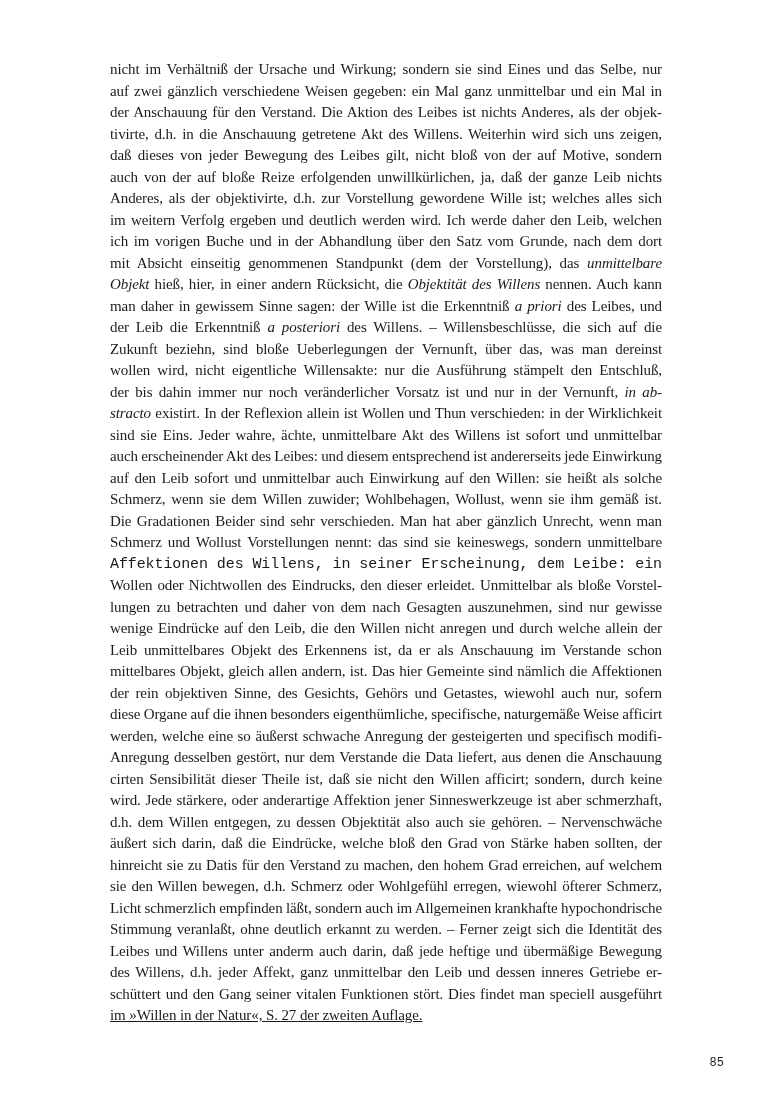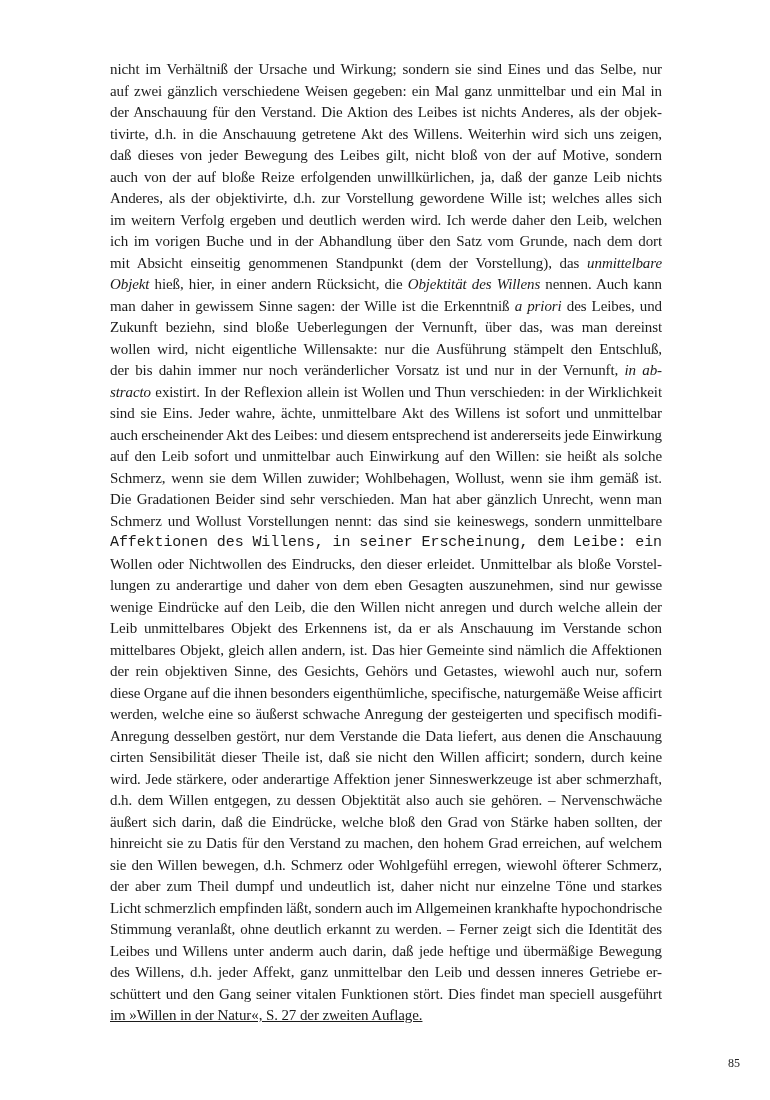--- a/index.html
+++ b/index.html
@@ -36,71 +36,71 @@
   .line.last {
     text-align-last: left;
     text-decoration: underline;
   }
   .line i {
     font-style: italic;
   }
   .page-number {
     position: absolute;
     top: 1036px;
-    right: 30px;
+    right: 46px;
     font-size: 12px;
     line-height: 16px;
     color: #222222;
-    font-family: Liberation Serif, serif;
+    font-family: Liberation Mono, monospace;
   }
 </style>
 </head>
 <body>
 
 <div class="page">
   <div class="text-block" id="text-block">
       <div class="line"><span>nicht im Verhältniß der Ursache und Wirkung; sondern sie sind Eines und das Selbe, nur</span></div>
       <div class="line"><span>auf zwei gänzlich verschiedene Weisen gegeben: ein Mal ganz unmittelbar und ein Mal in</span></div>
       <div class="line"><span>der Anschauung für den Verstand. Die Aktion des Leibes ist nichts Anderes, als der objek-</span></div>
       <div class="line"><span>tivirte, d.h. in die Anschauung getretene Akt des Willens. Weiterhin wird sich uns zeigen,</span></div>
       <div class="line"><span>daß dieses von jeder Bewegung des Leibes gilt, nicht bloß von der auf Motive, sondern</span></div>
       <div class="line"><span>auch von der auf bloße Reize erfolgenden unwillkürlichen, ja, daß der ganze Leib nichts</span></div>
       <div class="line"><span>Anderes, als der objektivirte, d.h. zur Vorstellung gewordene Wille ist; welches alles sich</span></div>
       <div class="line"><span>im weitern Verfolg ergeben und deutlich werden wird. Ich werde daher den Leib, welchen</span></div>
       <div class="line"><span>ich im vorigen Buche und in der Abhandlung über den Satz vom Grunde, nach dem dort</span></div>
       <div class="line"><span>mit Absicht einseitig genommenen Standpunkt (dem der Vorstellung), das </span><i>unmittelbare</i></div>
       <div class="line"><i>Objekt</i><span> hieß, hier, in einer andern Rücksicht, die </span><i>Objektität des Willens</i><span> nennen. Auch kann</span></div>
       <div class="line"><span>man daher in gewissem Sinne sagen: der Wille ist die Erkenntniß </span><i>a priori</i><span> des Leibes, und</span></div>
+      <div class="line"><span>der Leib die Erkenntniß </span><i>a posteriori</i><span> des Willens. – Willensbeschlüsse, die sich auf die</span></div>
       <div class="line"><span>Zukunft beziehn, sind bloße Ueberlegungen der Vernunft, über das, was man dereinst</span></div>
       <div class="line"><span>wollen wird, nicht eigentliche Willensakte: nur die Ausführung stämpelt den Entschluß,</span></div>
       <div class="line"><span>der bis dahin immer nur noch veränderlicher Vorsatz ist und nur in der Vernunft, </span><i>in ab-</i></div>
       <div class="line"><i>stracto</i><span> existirt. In der Reflexion allein ist Wollen und Thun verschieden: in der Wirklichkeit</span></div>
       <div class="line"><span>sind sie Eins. Jeder wahre, ächte, unmittelbare Akt des Willens ist sofort und unmittelbar</span></div>
       <div class="line" style="word-spacing: -0.37px;"><span>auch erscheinender Akt des Leibes: und diesem entsprechend ist andererseits jede Einwirkung</span></div>
       <div class="line"><span>auf den Leib sofort und unmittelbar auch Einwirkung auf den Willen: sie heißt als solche</span></div>
       <div class="line"><span>Schmerz, wenn sie dem Willen zuwider; Wohlbehagen, Wollust, wenn sie ihm gemäß ist.</span></div>
       <div class="line"><span>Die Gradationen Beider sind sehr verschieden. Man hat aber gänzlich Unrecht, wenn man</span></div>
       <div class="line"><span>Schmerz und Wollust Vorstellungen nennt: das sind sie keineswegs, sondern unmittelbare</span></div>
       <div class="line" style="word-spacing: -0.7px; font-family: Liberation Mono, monospace;"><span>Affektionen des Willens, in seiner Erscheinung, dem Leibe: ein erzwungenes augenblickliches</span></div>
       <div class="line"><span>Wollen oder Nichtwollen des Eindrucks, den dieser erleidet. Unmittelbar als bloße Vorstel-</span></div>
-      <div class="line"><span>lungen zu anderartige und daher von dem eben Gesagten auszunehmen, sind nur gewisse</span></div>
+      <div class="line"><span>lungen zu betrachten und daher von dem nach Gesagten auszunehmen, sind nur gewisse</span></div>
       <div class="line"><span>wenige Eindrücke auf den Leib, die den Willen nicht anregen und durch welche allein der</span></div>
       <div class="line"><span>Leib unmittelbares Objekt des Erkennens ist, da er als Anschauung im Verstande schon</span></div>
       <div class="line"><span>mittelbares Objekt, gleich allen andern, ist. Das hier Gemeinte sind nämlich die Affektionen</span></div>
       <div class="line"><span>der rein objektiven Sinne, des Gesichts, Gehörs und Getastes, wiewohl auch nur, sofern</span></div>
       <div class="line" style="word-spacing: -0.3px;"><span>diese Organe auf die ihnen besonders eigenthümliche, specifische, naturgemäße Weise afficirt</span></div>
       <div class="line"><span>werden, welche eine so äußerst schwache Anregung der gesteigerten und specifisch modifi-</span></div>
       <div class="line"><span>Anregung desselben gestört, nur dem Verstande die Data liefert, aus denen die Anschauung</span></div>
       <div class="line"><span>cirten Sensibilität dieser Theile ist, daß sie nicht den Willen afficirt; sondern, durch keine</span></div>
       <div class="line"><span>wird. Jede stärkere, oder anderartige Affektion jener Sinneswerkzeuge ist aber schmerzhaft,</span></div>
       <div class="line"><span>d.h. dem Willen entgegen, zu dessen Objektität also auch sie gehören. – Nervenschwäche</span></div>
       <div class="line"><span>äußert sich darin, daß die Eindrücke, welche bloß den Grad von Stärke haben sollten, der</span></div>
       <div class="line"><span>hinreicht sie zu Datis für den Verstand zu machen, den hohem Grad erreichen, auf welchem</span></div>
       <div class="line"><span>sie den Willen bewegen, d.h. Schmerz oder Wohlgefühl erregen, wiewohl öfterer Schmerz,</span></div>
-      <div class="line"><span>der aber zum Theil dumpf und undeutlich ist, daher nicht nur einzelne Töne und starkes</span></div>
       <div class="line" style="word-spacing: -0.32px;"><span>Licht schmerzlich empfinden läßt, sondern auch im Allgemeinen krankhafte hypochondrische</span></div>
       <div class="line"><span>Stimmung veranlaßt, ohne deutlich erkannt zu werden. – Ferner zeigt sich die Identität des</span></div>
       <div class="line"><span>Leibes und Willens unter anderm auch darin, daß jede heftige und übermäßige Bewegung</span></div>
       <div class="line"><span>des Willens, d.h. jeder Affekt, ganz unmittelbar den Leib und dessen inneres Getriebe er-</span></div>
       <div class="line"><span>schüttert und den Gang seiner vitalen Funktionen stört. Dies findet man speciell ausgeführt</span></div>
       <div class="line last"><span>im »Willen in der Natur«, S. 27 der zweiten Auflage.</span></div>
     </div>
   <div class="page-number">85</div>
 </div>
 

